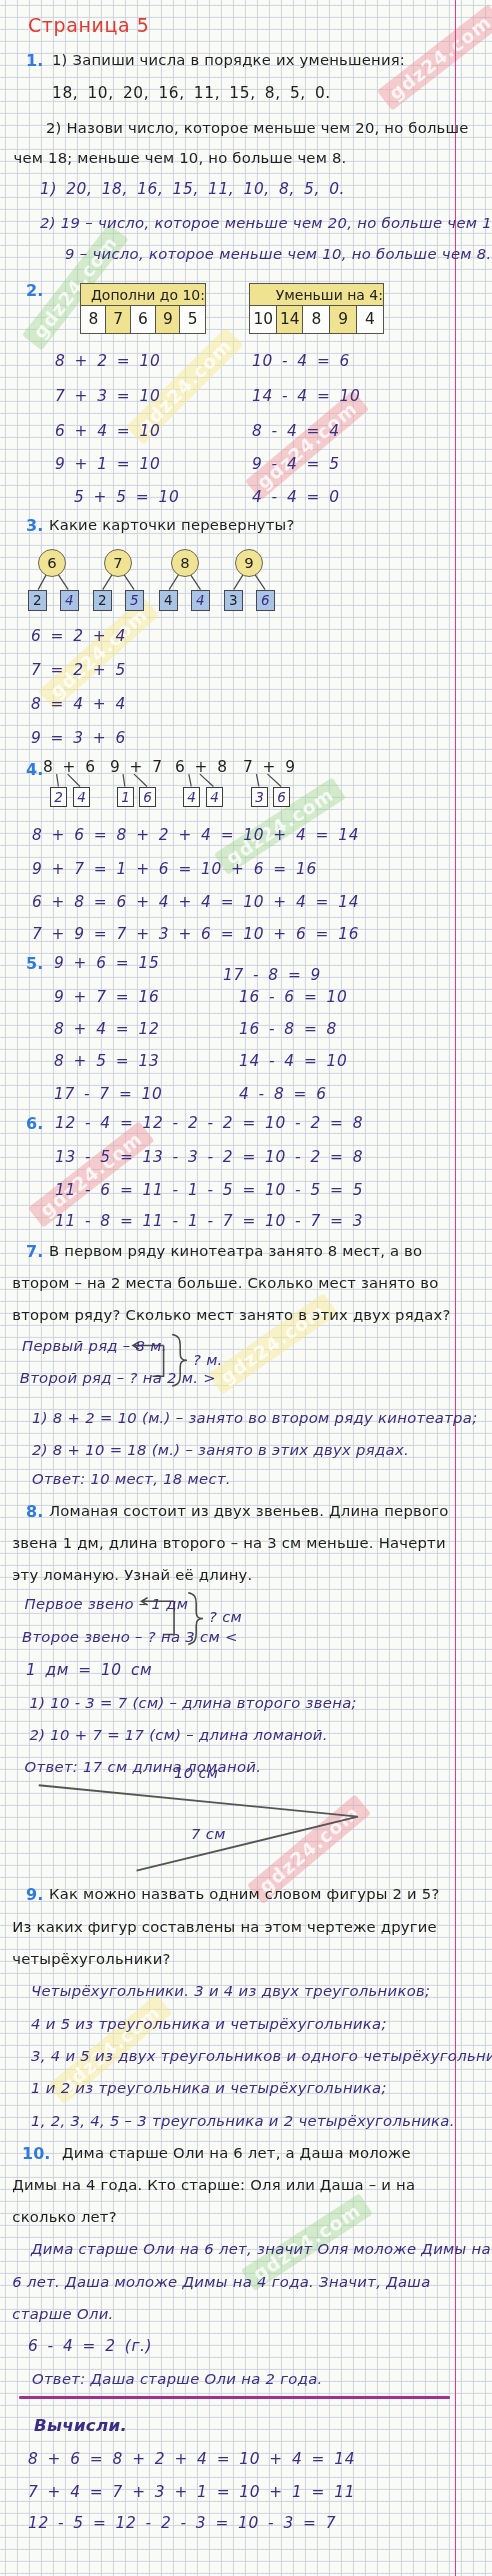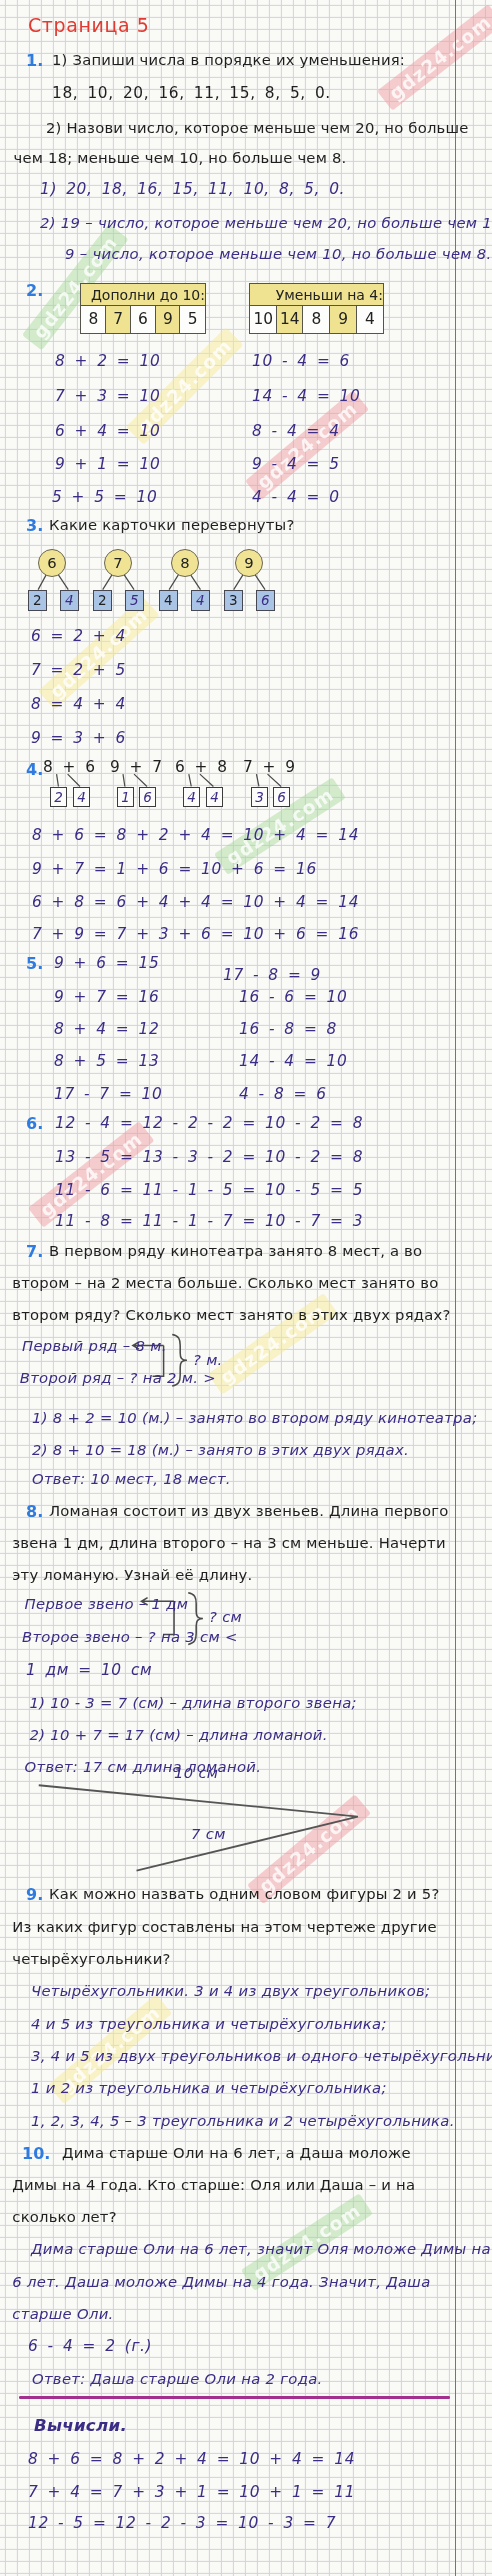--- a/index.html
+++ b/index.html
@@ -126,21 +126,21 @@
       <div class="cell y">14</div>
       <div class="cell w">8</div>
       <div class="cell y">9</div>
       <div class="cell w">4</div>
     </div>
   </div>
   <div class="line ink eq" style="left:55px;top:353px;">8 + 2 = 10</div>
   <div class="line ink eq" style="left:55px;top:388px;">7 + 3 = 10</div>
   <div class="line ink eq" style="left:55px;top:423px;">6 + 4 = 10</div>
   <div class="line ink eq" style="left:55px;top:456px;">9 + 1 = 10</div>
-  <div class="line ink eq" style="left:46px;top:489px;padding-left:6px;">5 + 5 = 10</div>
+  <div class="line ink eq" style="left:68px;top:489px;padding-left:6px;">5 + 5 = 10</div>
   <div class="line ink eq" style="left:252px;top:353px;">10 - 4 = 6</div>
   <div class="line ink eq" style="left:252px;top:388px;">14 - 4 = 10</div>
   <div class="line ink eq" style="left:252px;top:423px;">8 - 4 = 4</div>
   <div class="line ink eq" style="left:252px;top:456px;">9 - 4 = 5</div>
   <div class="line ink eq" style="left:252px;top:489px;">4 - 4 = 0</div>
 
   <div class="line num" style="left:26px;top:517px;">3.</div>
   <div class="line black" style="left:49px;top:517px;">Какие карточки перевернуты?</div>
 
   <div class="circle" style="left:38px;top:549px;">6</div>

